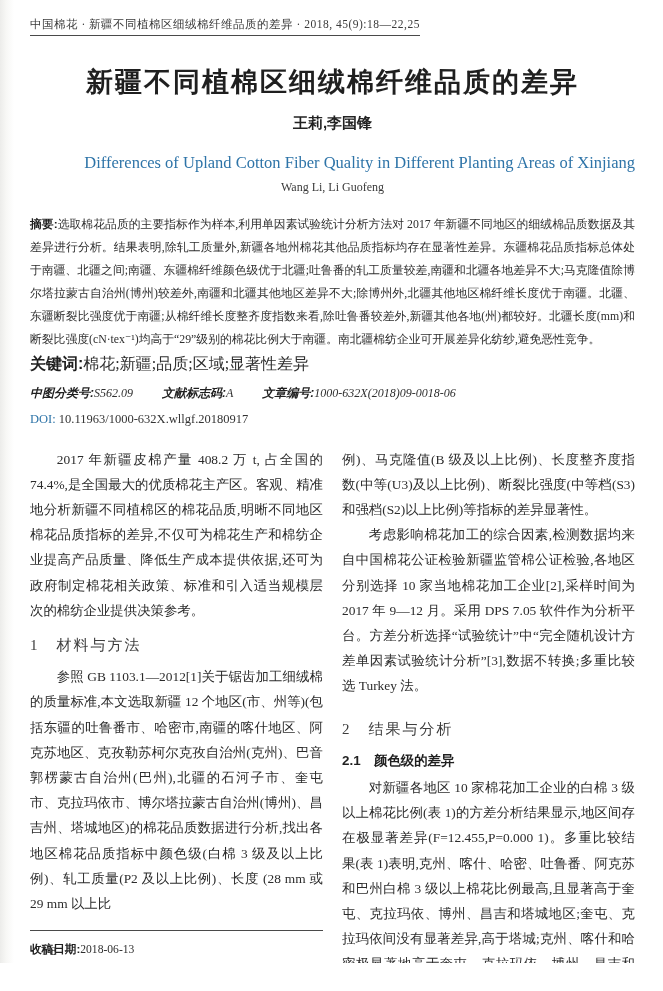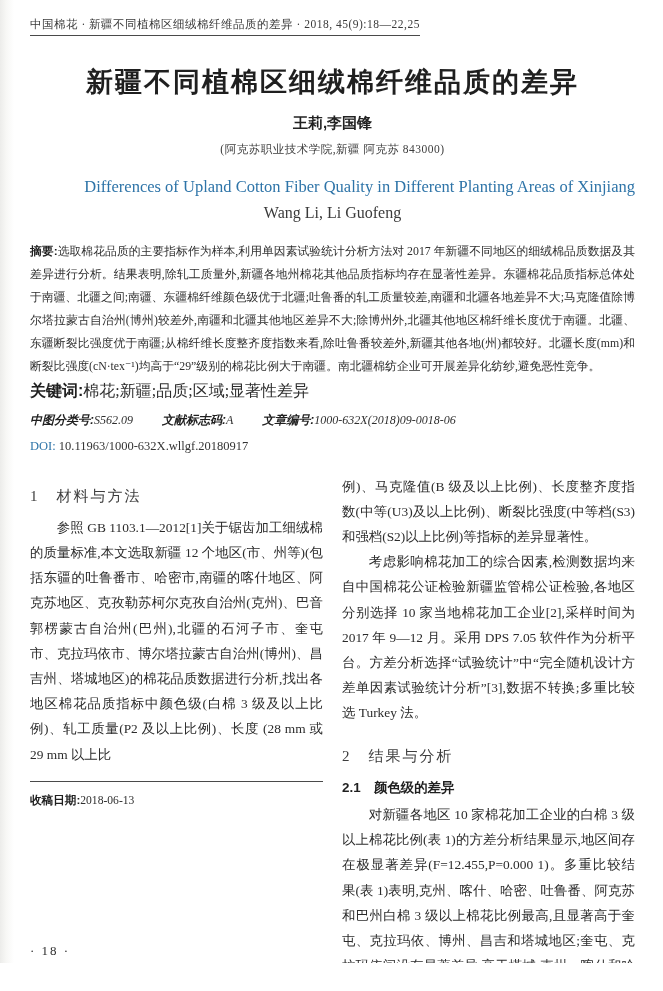--- a/index.html
+++ b/index.html
@@ -48,21 +48,21 @@
   }
   .title-en{
     margin-top:20px;
     text-align:right;
     font-size:16.5px;
     color:#2e74a8;
   }
   .authors-en{
     margin-top:7px;
     text-align:center;
-    font-size:16px;
+    font-size:12px;
     color:#3a3a3a;
   }
   
   .abstract{
     margin-top:18px;
     font-size:11.8px;
     line-height:23px;
     text-align:justify;
     color:#2e2e2e;
   }
@@ -144,21 +144,20 @@
 <body>
 
 <div class="page">
 
   <div>
     <span class="running-header">中国棉花 · 新疆不同植棉区细绒棉纤维品质的差异 · 2018, 45(9):18—22,25</span>
   </div>
 
   <div class="title-zh">新疆不同植棉区细绒棉纤维品质的差异</div>
   <div class="authors-zh">王莉,李国锋</div>
-  <div class="affiliation">(阿克苏职业技术学院,新疆 阿克苏 843000)</div>
 
   <div class="title-en">Differences of Upland Cotton Fiber Quality in Different Planting Areas of Xinjiang</div>
   <div class="authors-en">Wang Li, Li Guofeng</div>
 
   <div class="abstract">
     <span class="b-label">摘要:</span><span>选取棉花品质的主要指标作为样本,利用单因素试验统计分析方法对 2017 年新疆不同地区的细绒棉品质数据及其差异进行分析。结果表明,除轧工质量外,新疆各地州棉花其他品质指标均存在显著性差异。东疆棉花品质指标总体处于南疆、北疆之间;南疆、东疆棉纤维颜色级优于北疆;吐鲁番的轧工质量较差,南疆和北疆各地差异不大;马克隆值除博尔塔拉蒙古自治州(博州)较差外,南疆和北疆其他地区差异不大;除博州外,北疆其他地区棉纤维长度优于南疆。北疆、东疆断裂比强度优于南疆;从棉纤维长度整齐度指数来看,除吐鲁番较差外,新疆其他各地(州)都较好。北疆长度(mm)和断裂比强度(cN·tex⁻¹)均高于“29”级别的棉花比例大于南疆。南北疆棉纺企业可开展差异化纺纱,避免恶性竞争。</span>
   </div>
 
   <div class="keywords-line">
     <span class="b-label">关键词:</span><span>棉花;新疆;品质;区域;显著性差异</span>
@@ -171,20 +170,21 @@
   </div>
 
   <div class="doi-line">
     <span class="doi-label">DOI:</span>
     <span>10.11963/1000-632X.wllgf.20180917</span>
   </div>
 
   <div class="columns">
 
     <div class="col">
+      <p class="indent">2017 年新疆皮棉产量 408.2 万 t, 占全国的74.4%,是全国最大的优质棉花主产区。客观、精准地分析新疆不同植棉区的棉花品质,明晰不同地区棉花品质指标的差异,不仅可为棉花生产和棉纺企业提高产品质量、降低生产成本提供依据,还可为政府制定棉花相关政策、标准和引入适当规模层次的棉纺企业提供决策参考。</p>
       <div class="sec-heading">1　材料与方法</div>
       <p class="indent">参照 GB 1103.1—2012[1]关于锯齿加工细绒棉的质量标准,本文选取新疆 12 个地区(市、州等)(包括东疆的吐鲁番市、哈密市,南疆的喀什地区、阿克苏地区、克孜勒苏柯尔克孜自治州(克州)、巴音郭楞蒙古自治州(巴州),北疆的石河子市、奎屯市、克拉玛依市、博尔塔拉蒙古自治州(博州)、昌吉州、塔城地区)的棉花品质数据进行分析,找出各地区棉花品质指标中颜色级(白棉 3 级及以上比例)、轧工质量(P2 及以上比例)、长度 (28 mm 或 29 mm 以上比</p>
 
       <div class="footnote">
         <p><span class="b-label">收稿日期:</span><span>2018-06-13</span></p>
 
       </div>
     </div>
 
     <div class="col">

